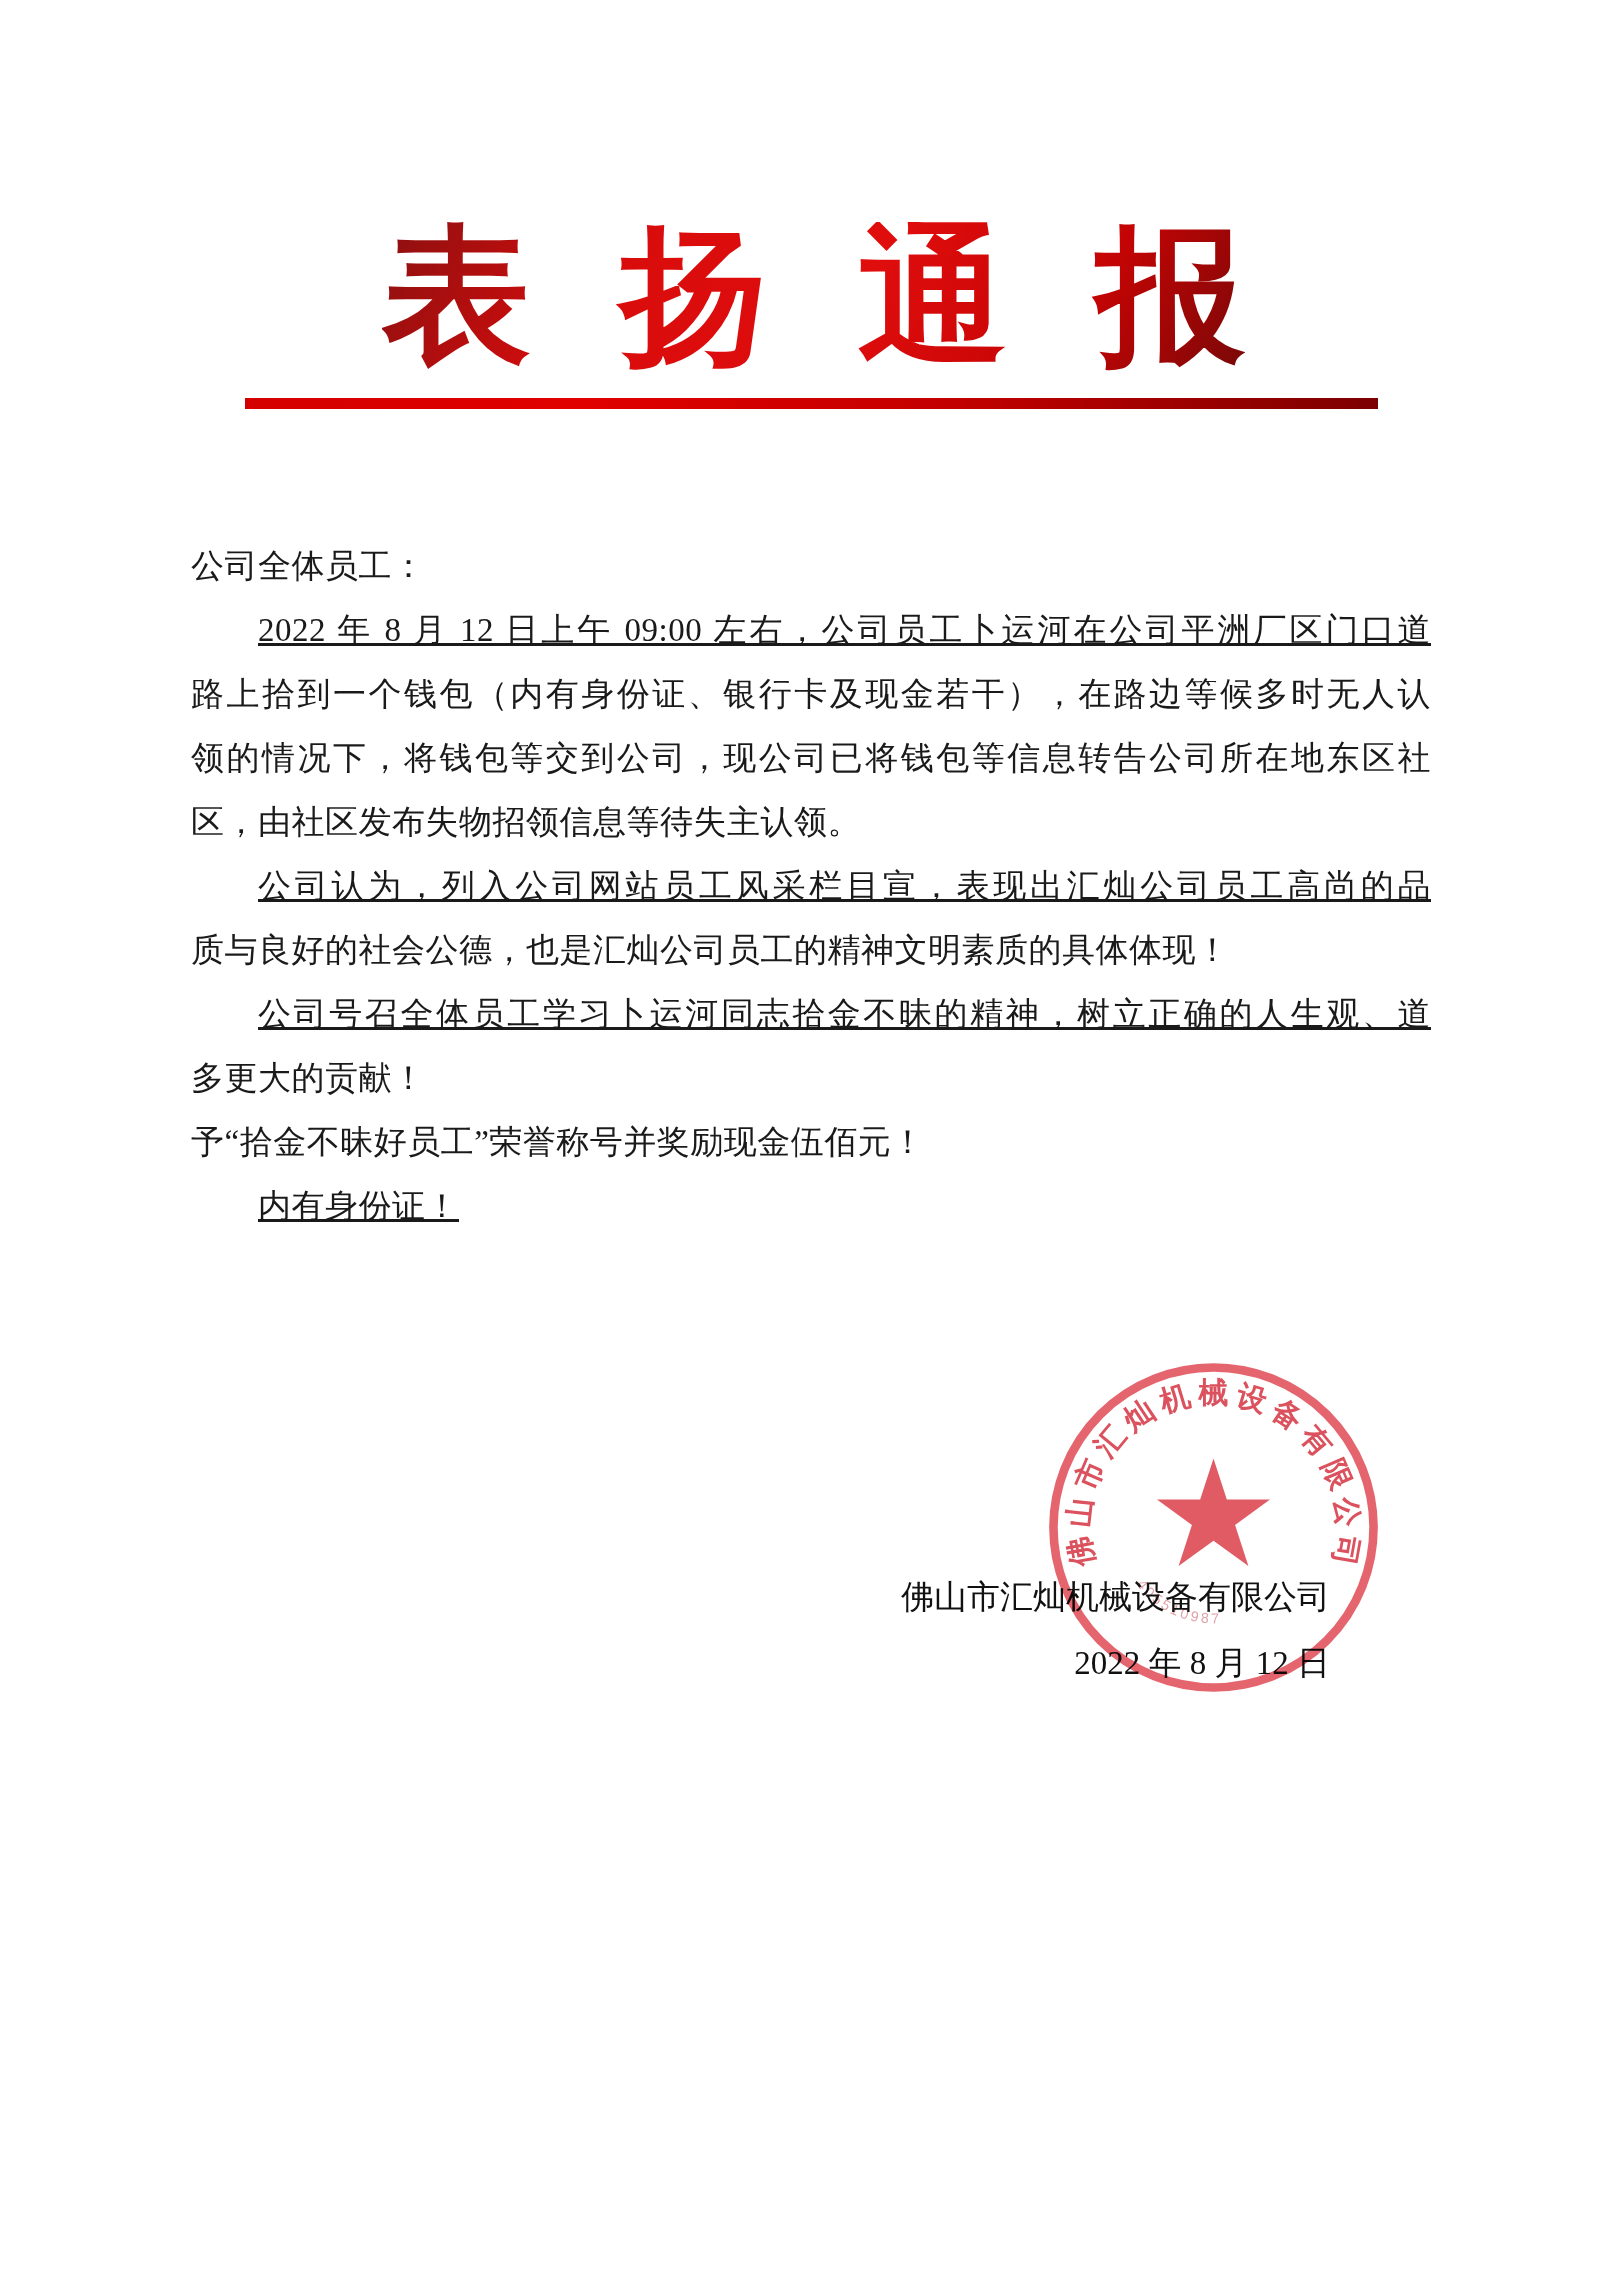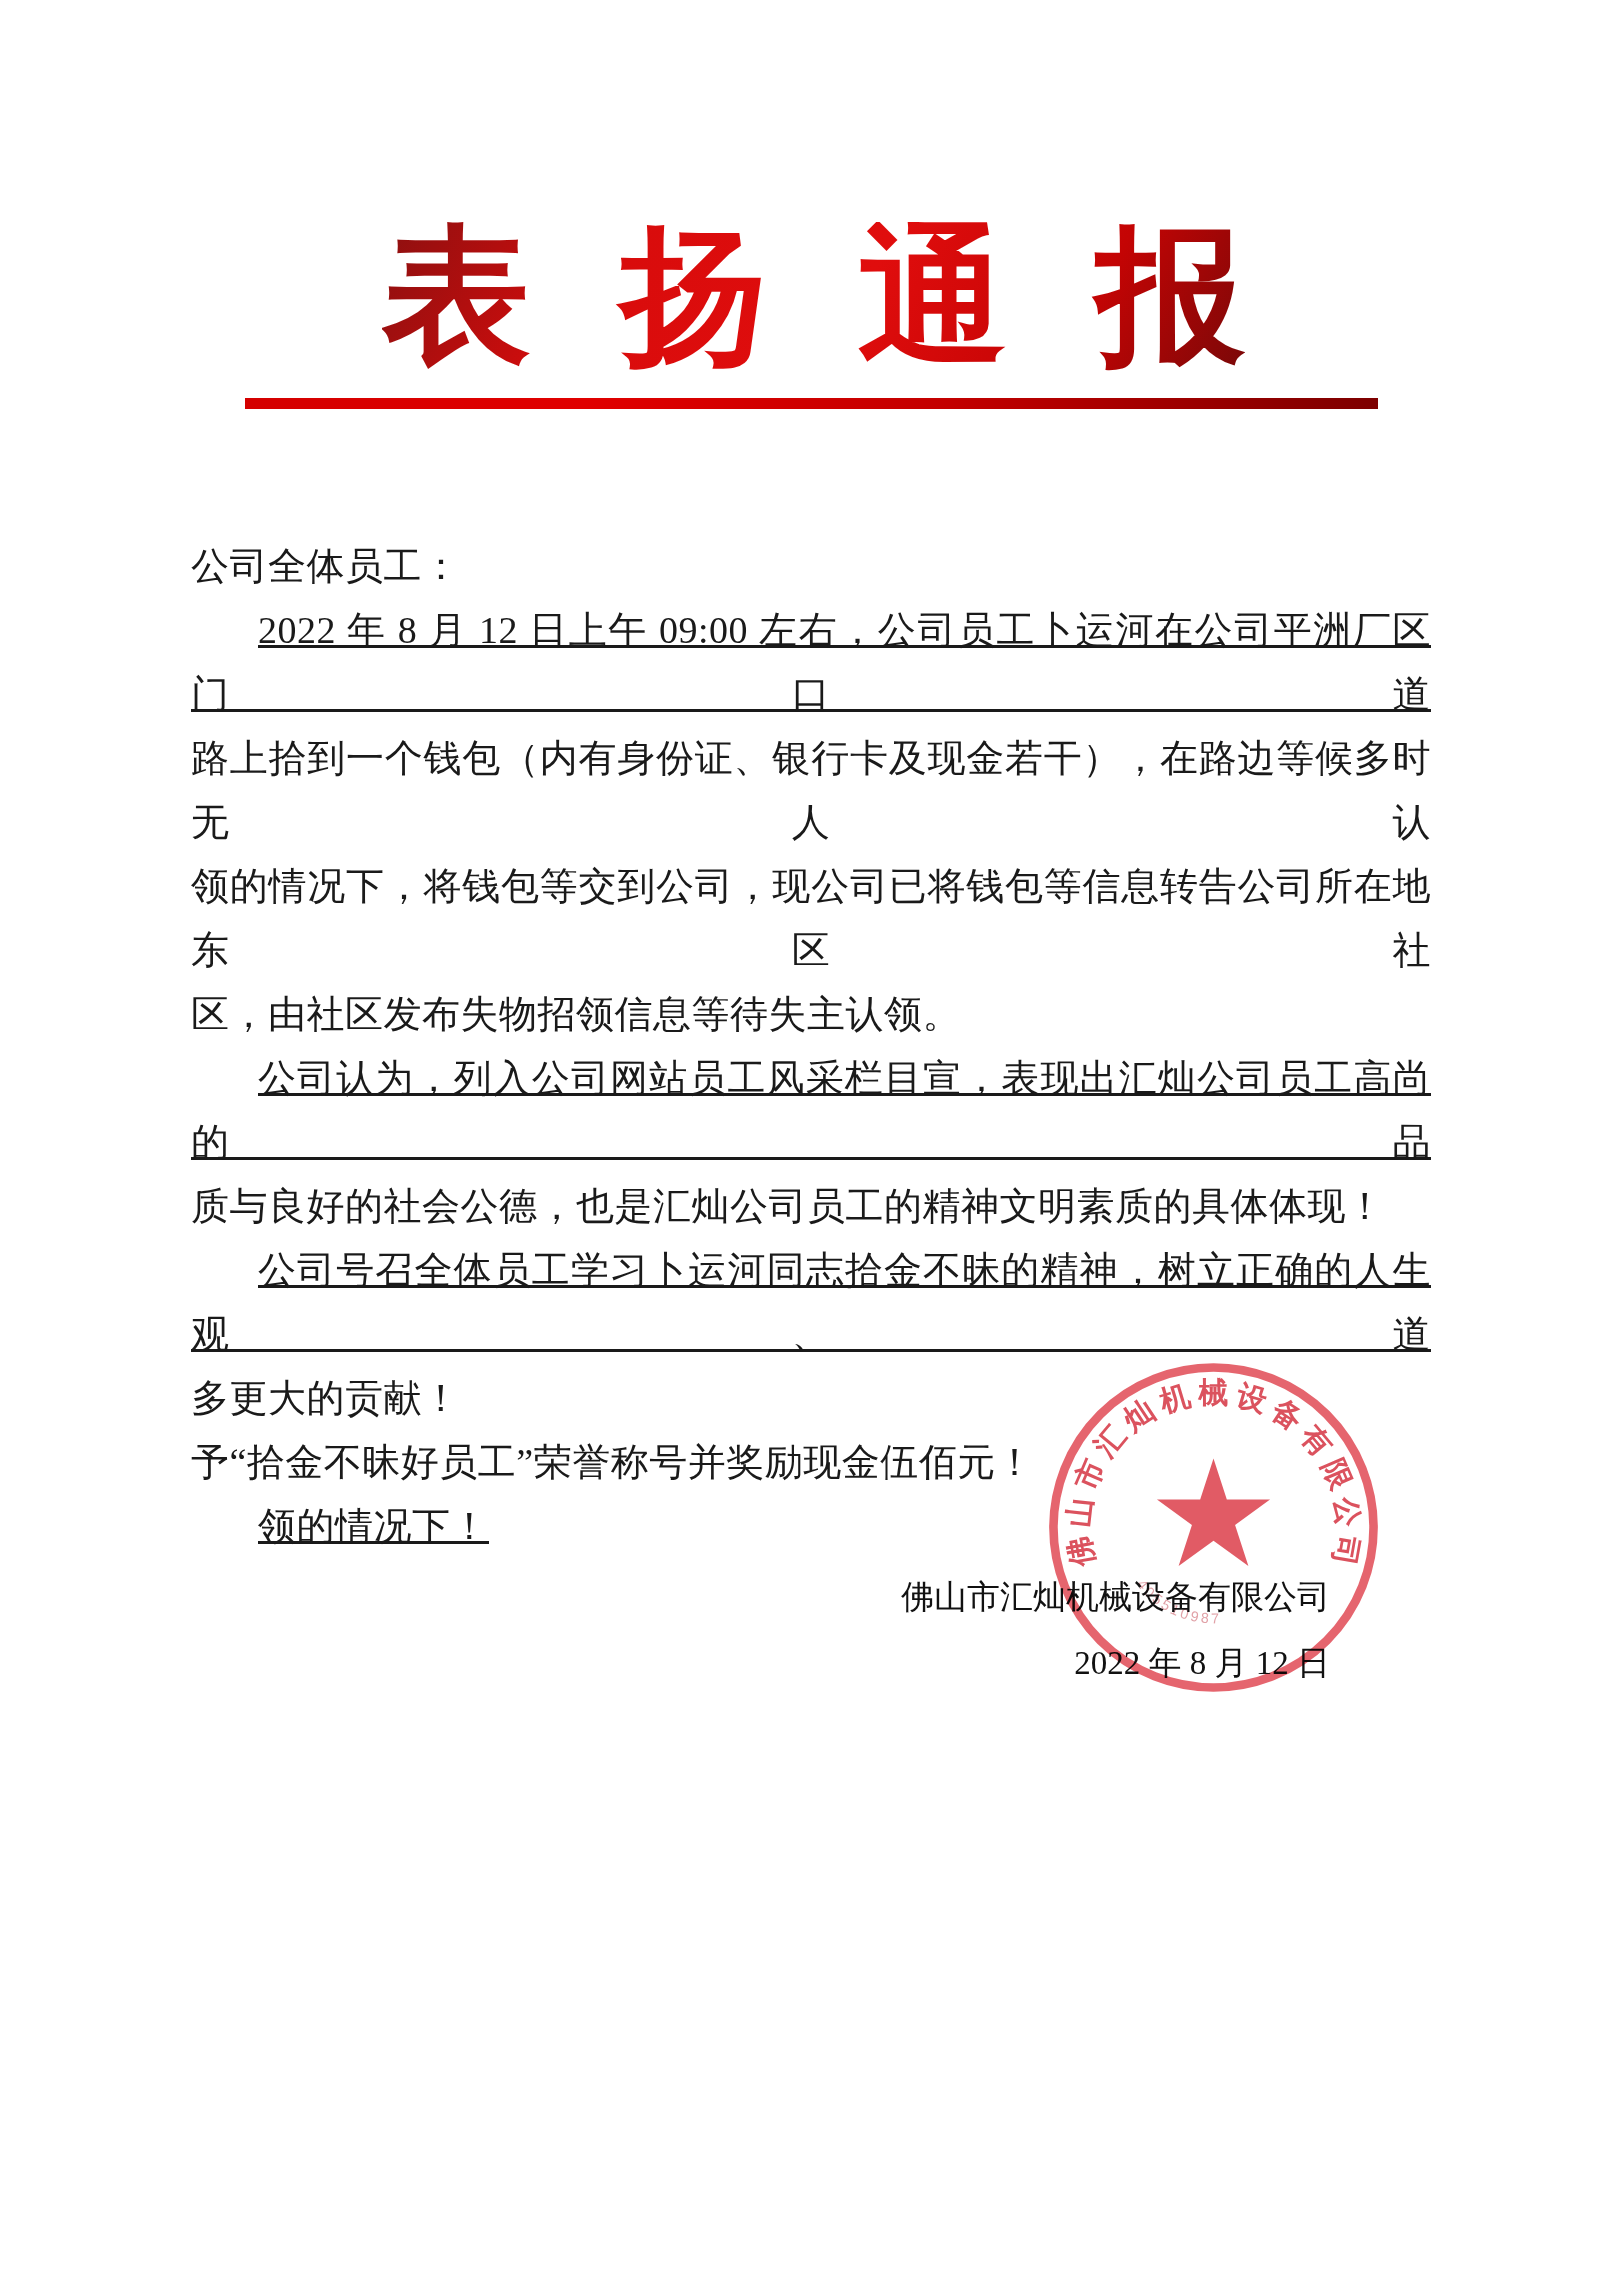--- a/index.html
+++ b/index.html
@@ -26,21 +26,21 @@
   }
   .rule{
     position:absolute;
     left:245px; top:398px; width:1133px; height:10.8px;
     background:linear-gradient(90deg,#d40000 0%,#e00000 30%,#c30000 62%,#7d0000 100%);
   }
   
   .body{
     position:absolute;
     left:191px; top:534px; width:1240px;
-    font-size:38px; line-height:64px;
+    font-size:33px; line-height:64px;
     letter-spacing:0.5px;
   }
   .line{white-space:nowrap;}
   .jl{ text-align:justify; text-align-last:justify; text-justify:inter-character; white-space:normal;}
   .indent{ text-indent:67px;text-decoration:underline; }
   
   .signature{
     position:absolute;
     top:1564px; right:291px;
     text-align:right;
@@ -78,21 +78,21 @@
     <div class="line">公司全体员工：</div>
     <div class="line jl indent">2022 年 8 月 12 日上午 09:00 左右，公司员工卜运河在公司平洲厂区门口道</div>
     <div class="line jl">路上拾到一个钱包（内有身份证、银行卡及现金若干），在路边等候多时无人认</div>
     <div class="line jl">领的情况下，将钱包等交到公司，现公司已将钱包等信息转告公司所在地东区社</div>
     <div class="line">区，由社区发布失物招领信息等待失主认领。</div>
     <div class="line jl indent">公司认为，列入公司网站员工风采栏目宣，表现出汇灿公司员工高尚的品</div>
     <div class="line">质与良好的社会公德，也是汇灿公司员工的精神文明素质的具体体现！</div>
     <div class="line jl indent">公司号召全体员工学习卜运河同志拾金不昧的精神，树立正确的人生观、道</div>
     <div class="line">多更大的贡献！</div>
     <div class="line">予“拾金不昧好员工”荣誉称号并奖励现金伍佰元！</div>
-    <div class="line indent">领的情况下！</div>
+    <div class="line indent">内有身份证！</div>
   </main>
 
   <div class="signature">
     <div>佛山市汇灿机械设备有限公司</div>
     <div>2022 年 8 月 12 日</div>
   </div>
 
   <svg class="stamp" viewBox="0 0 360 360">
     <defs>
       <path id="arcText" d="M 55.7,218 A 130,130 0 1 1 304.3,218" fill="none"></path>

